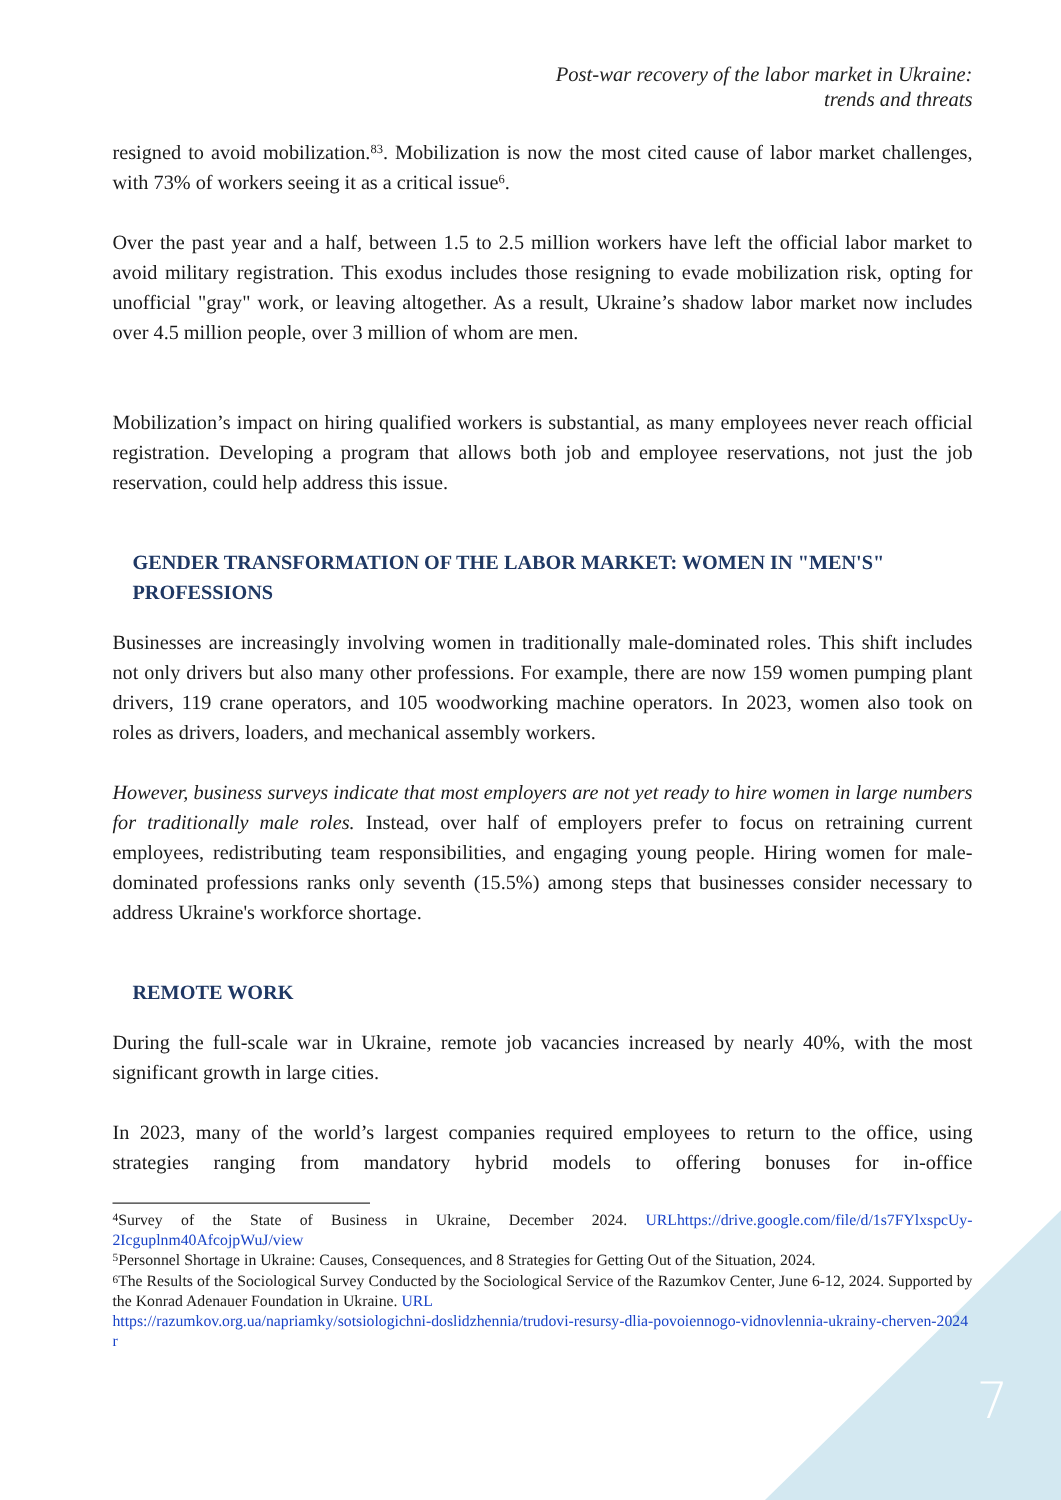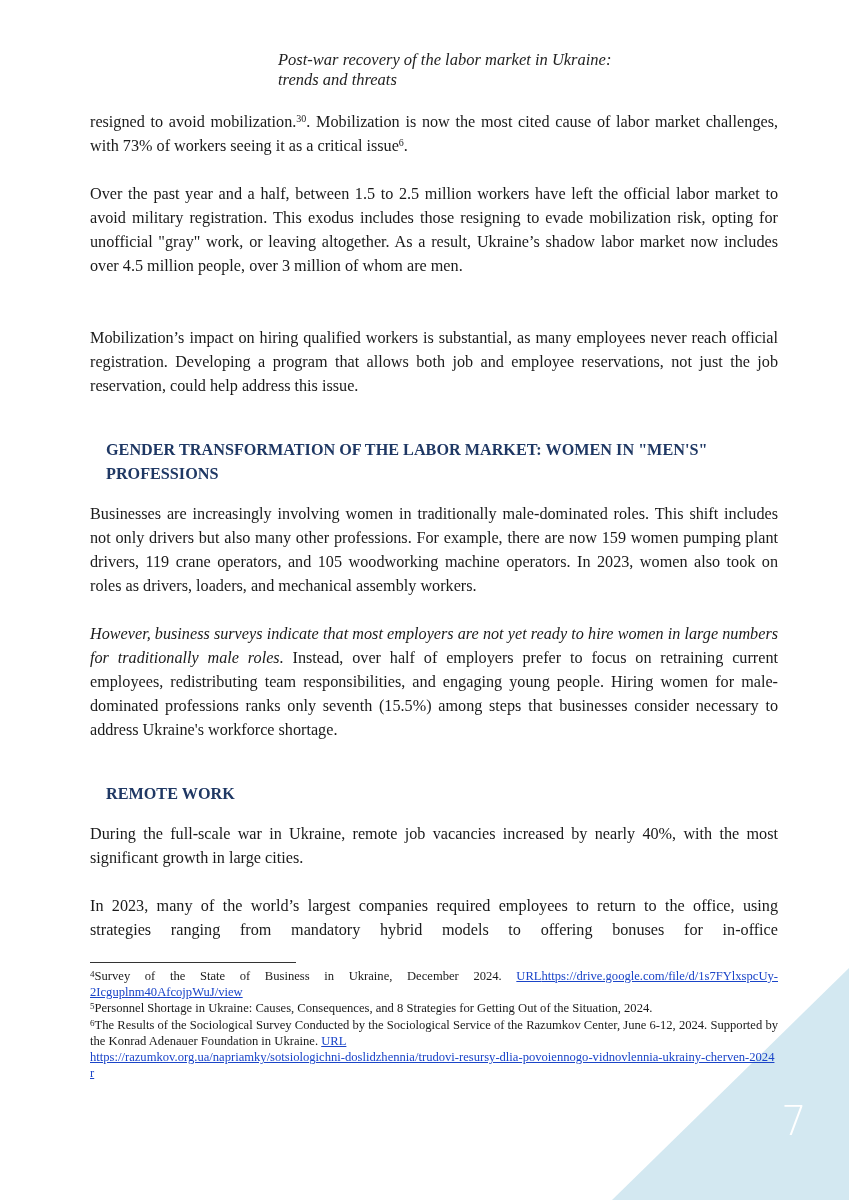--- a/index.html
+++ b/index.html
@@ -7,21 +7,21 @@
     width: 849px; height: 1200px; position: relative; overflow: hidden;
     background: #ffffff; color: #1a1a1a;
     font-family: "Liberation Serif", "DejaVu Serif", serif;
   }
   .corner {
     position: absolute; left: 0; top: 0; width: 849px; height: 1200px;
     pointer-events: none;
   }
   .header {
     position: absolute; right: 71px; top: 50px; width: 500px;
-    text-align: left; font-style: italic; font-size: 16.5px; line-height: 20px;
+    text-align: right; font-style: italic; font-size: 16.5px; line-height: 20px;
     color: #222;
   }
   .content {
     position: absolute; left: 90px; top: 110px; width: 688px;
     font-size: 16.2px; line-height: 24px;
   }
   .content p { margin: 0; text-align: justify; }
   .gap { height: 24px; }
   .heading {
     color: #1f3864; font-weight: bold; font-size: 16.2px; line-height: 24px;
@@ -29,42 +29,42 @@
   }
   sup { font-size: 10px; line-height: 0; vertical-align: 5px; }
   .rule {
     position: absolute; left: 90px; top: 962px; width: 206px; height: 1px; background: #333;
   }
   .footnotes {
     position: absolute; left: 90px; top: 968px; width: 688px;
     font-size: 12.6px; line-height: 16.2px; color: #1a1a1a;
   }
   .footnotes p { margin: 0; text-align: justify; }
-  .footnotes a { color: #1a44c8; text-decoration: underline; }
+  .footnotes a { color: #1a44c8; }
   .fn-num { font-size: 9px; vertical-align: 3px; line-height: 0; }
   .page-number {
     position: absolute; left: 774px; top: 1098px; width: 40px;
     font-family: "DejaVu Sans", sans-serif; font-weight: 200;
     font-size: 40px; color: #ffffff; text-align: center;
   }
 </style>
 </head>
 <body>
 
 <svg class="corner" viewBox="0 0 849 1200" preserveAspectRatio="none">
   <polygon points="849,968 849,1200 612,1200" fill="#d3e8f1"></polygon>
 </svg>
 
 <div class="header">
   <div>Post-war recovery of the labor market in Ukraine:</div>
   <div>trends and threats</div>
 </div>
 
 <div class="content">
-  <p><span>resigned to avoid mobilization.</span><sup>30</sup><span>. Mobilization is now the most cited cause of labor market challenges, with 73% of workers seeing it as a critical issue</span><sup>6</sup><span>.</span></p>
+  <p><span>resigned to avoid mobilization.</span><sup>83</sup><span>. Mobilization is now the most cited cause of labor market challenges, with 73% of workers seeing it as a critical issue</span><sup>6</sup><span>.</span></p>
   <div class="gap"></div>
   <p>Over the past year and a half, between 1.5 to 2.5 million workers have left the official labor market to avoid military registration. This exodus includes those resigning to evade mobilization risk, opting for unofficial "gray" work, or leaving altogether. As a result, Ukraine’s shadow labor market now includes over 4.5 million people, over 3 million of whom are men.</p>
   <div class="gap"></div>
   <div class="gap"></div>
   <p>Mobilization’s impact on hiring qualified workers is substantial, as many employees never reach official registration. Developing a program that allows both job and employee reservations, not just the job reservation, could help address this issue.</p>
   <div class="gap"></div>
 
   <h2 class="heading">GENDER TRANSFORMATION OF THE LABOR MARKET: WOMEN IN "MEN'S" PROFESSIONS</h2>
   <p>Businesses are increasingly involving women in traditionally male-dominated roles. This shift includes not only drivers but also many other professions. For example, there are now 159 women pumping plant drivers, 119 crane operators, and 105 woodworking machine operators. In 2023, women also took on roles as drivers, loaders, and mechanical assembly workers.</p>
   <div class="gap"></div>

